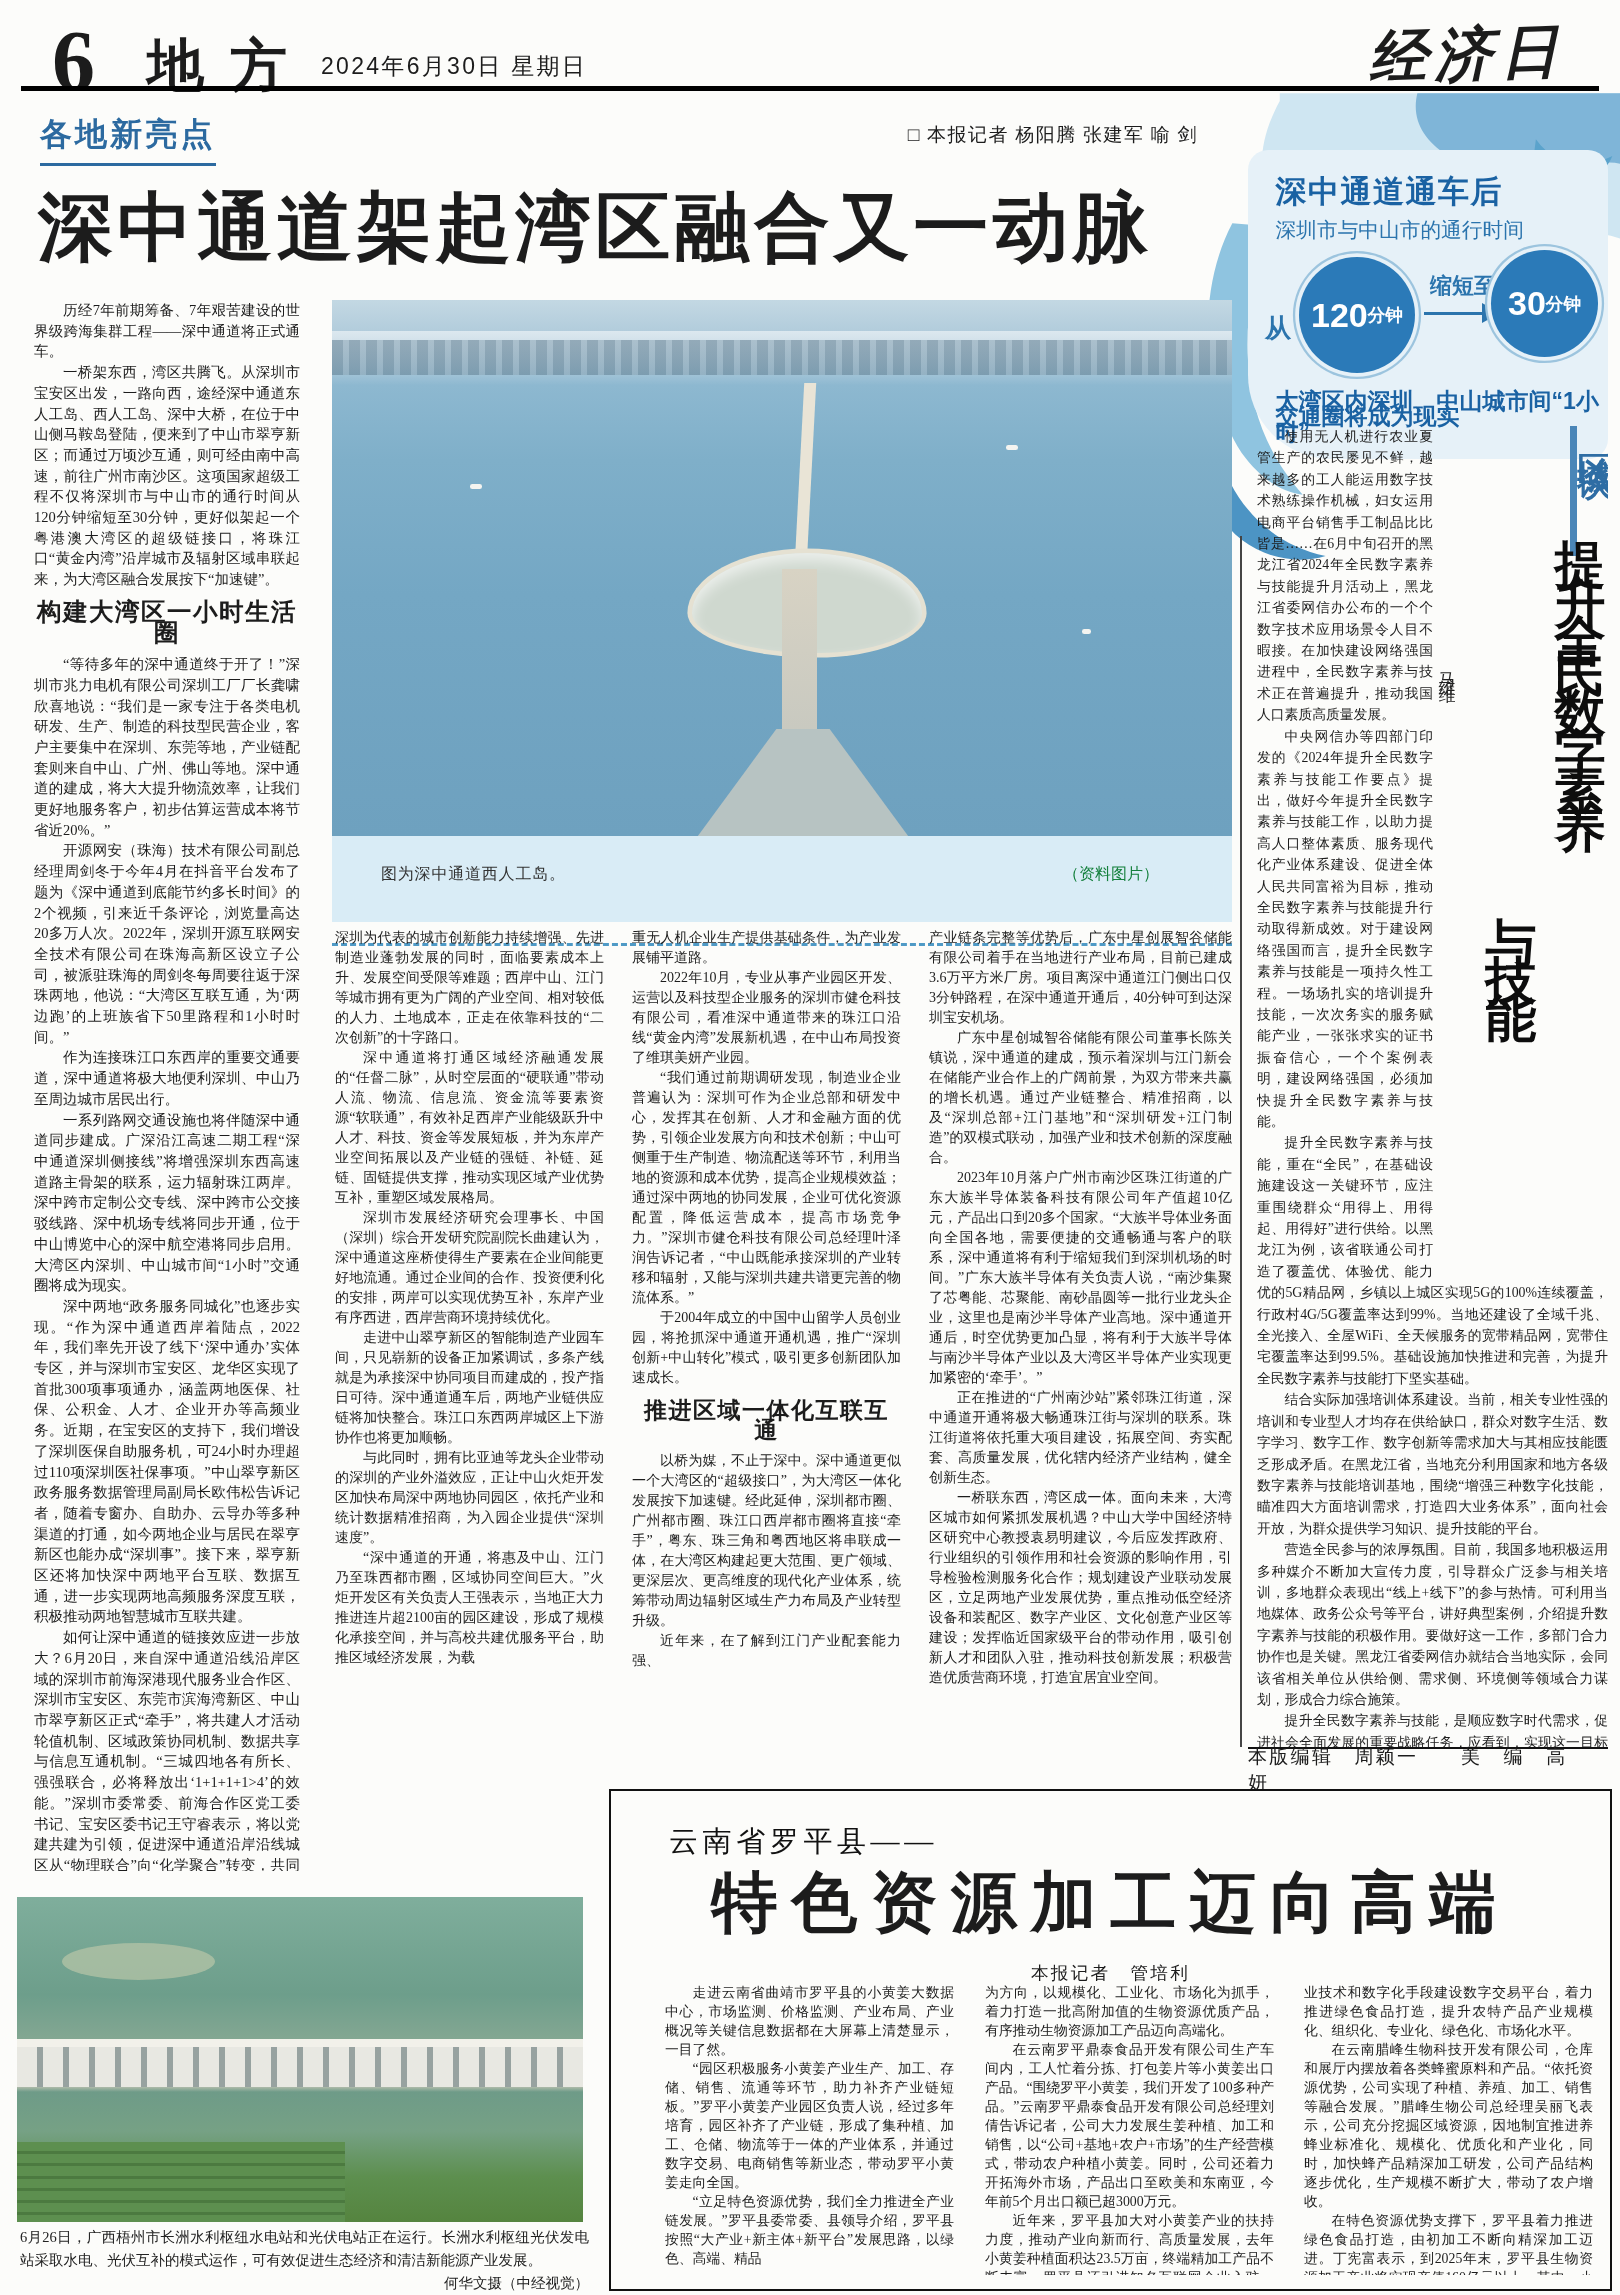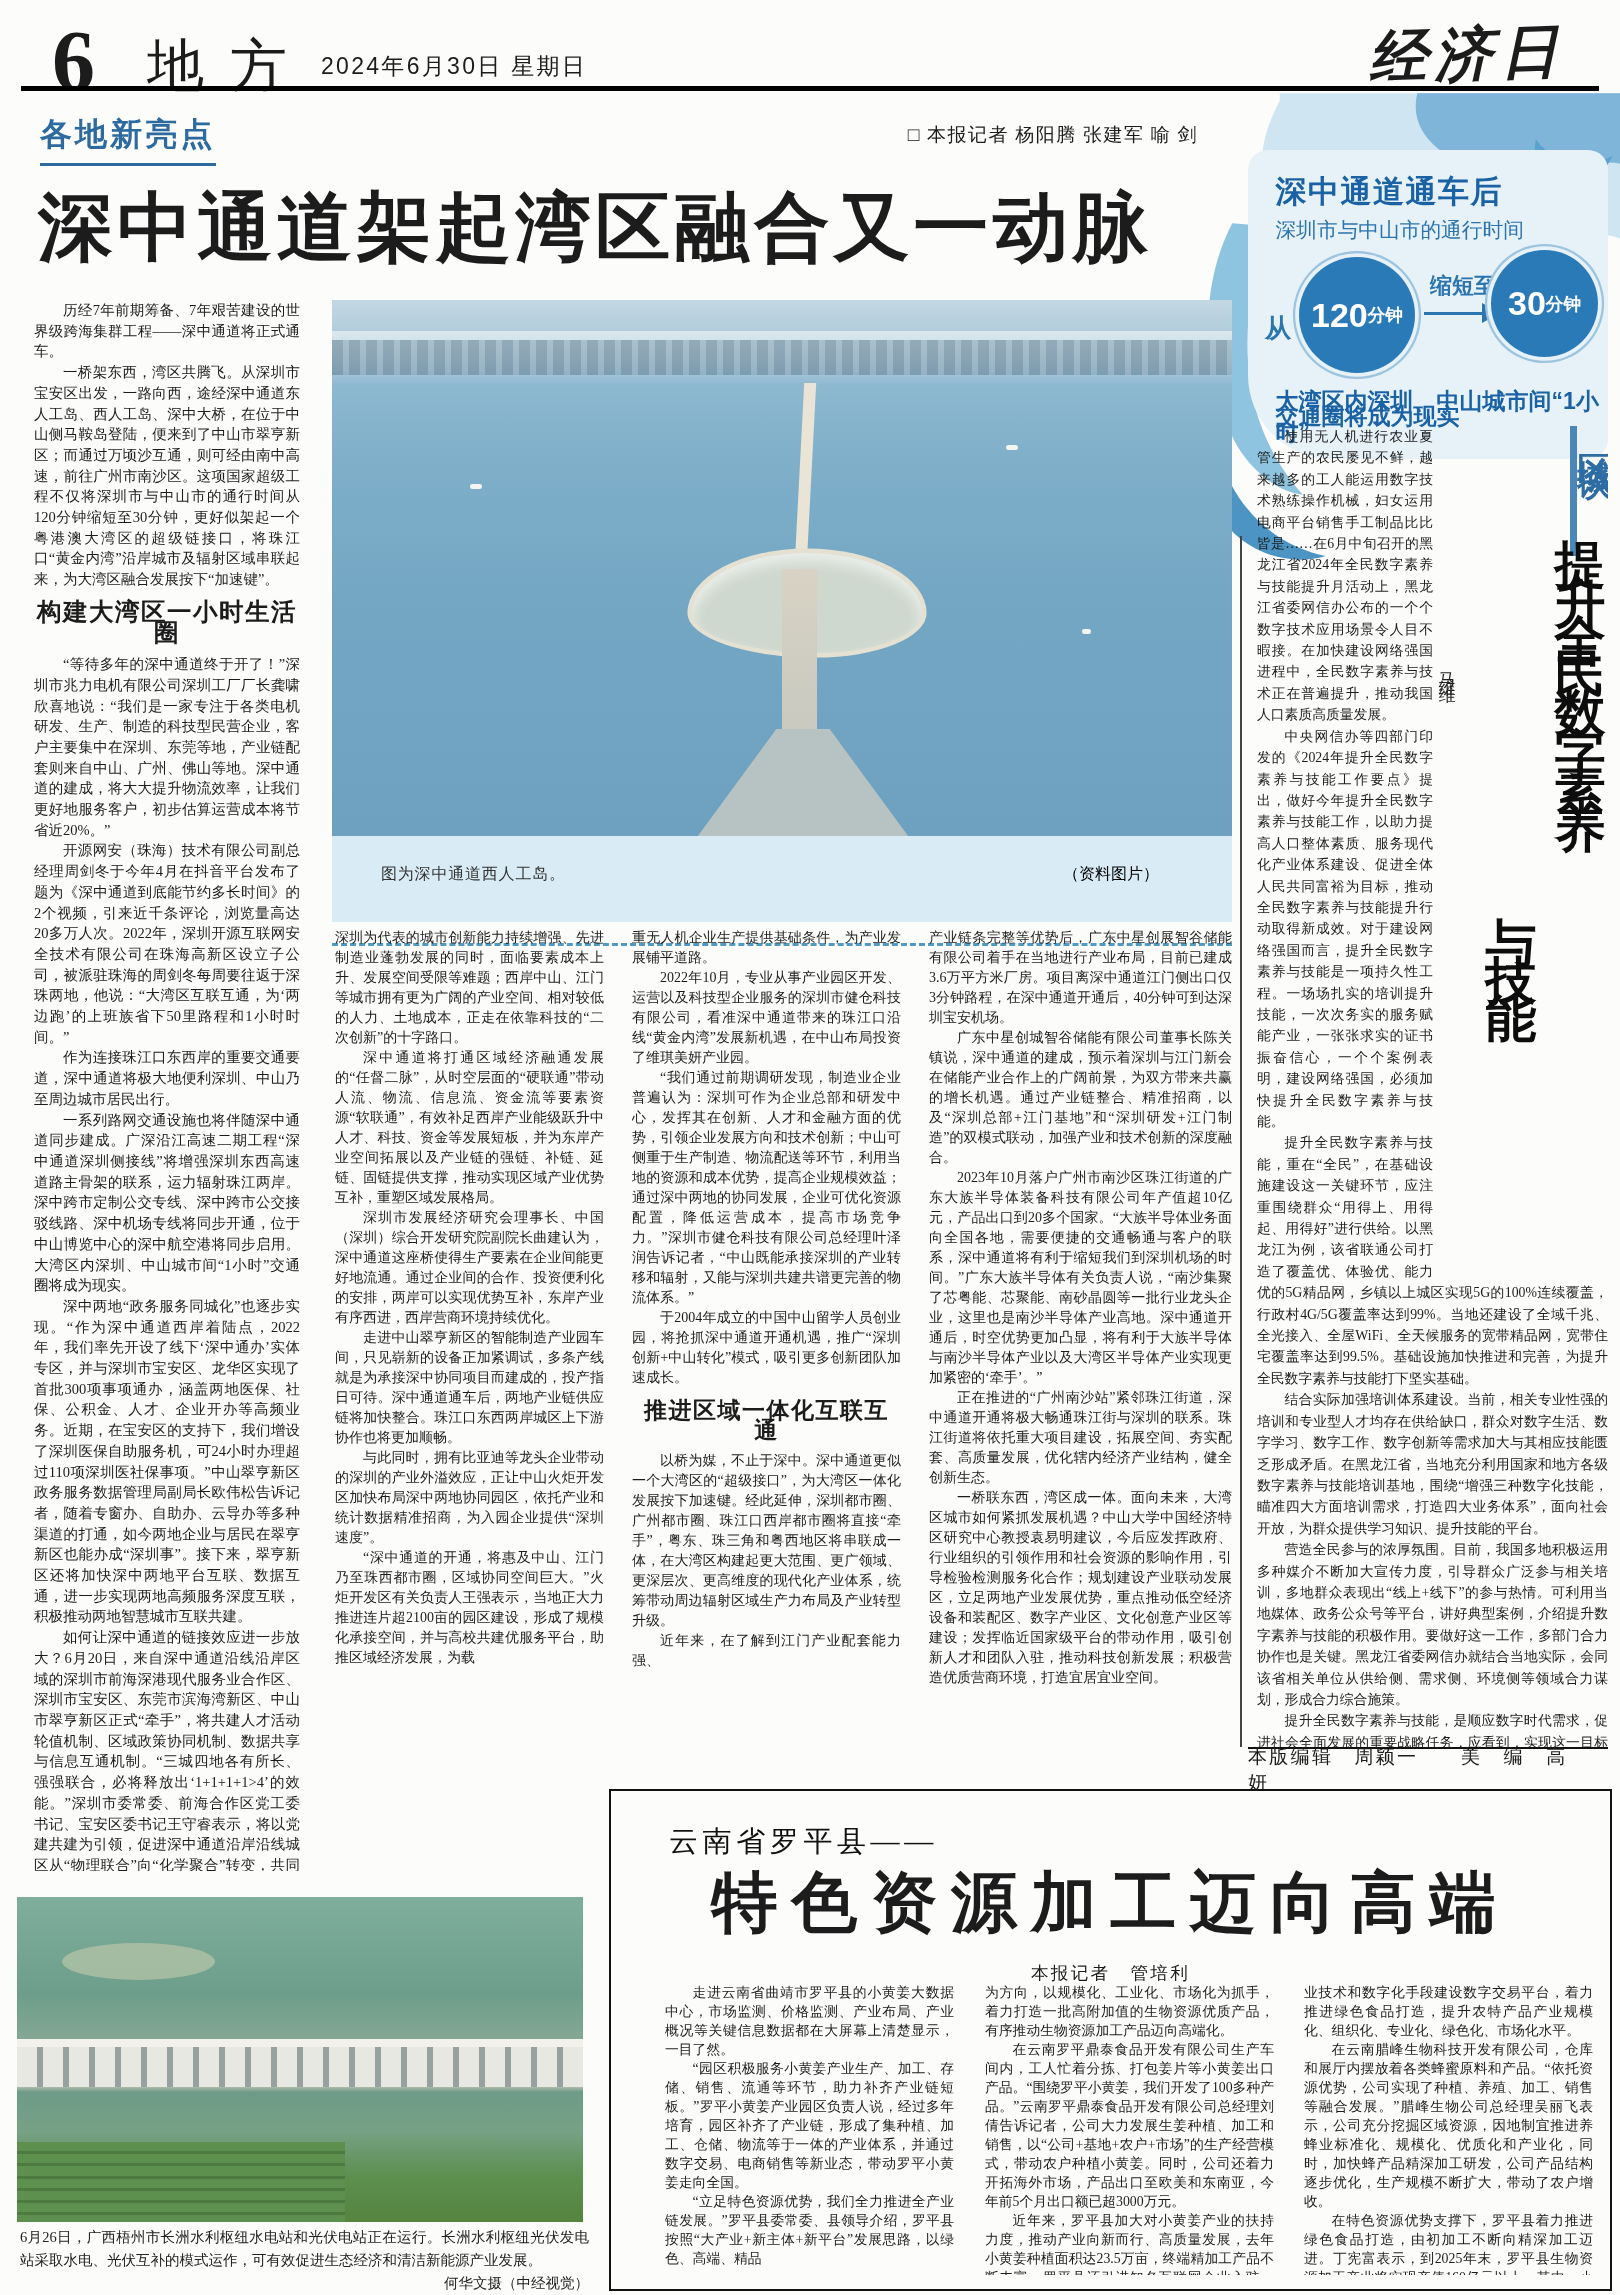--- a/index.html
+++ b/index.html
@@ -1,21 +1,21 @@
 <!DOCTYPE html>
 <html style="font-size:12.2px"><head>
 <meta charset="utf-8">
 <style>
   html,body{margin:0;padding:0;background:#e9e8e4;}
   #page{position:relative;width:1620px;height:2295px;background:#fcfcfa;margin:0 auto;
         font-family:"Liberation Serif","DejaVu Serif",serif;color:#1c1c1c;overflow:hidden;}
   .abs{position:absolute;}
   
   #page-number{left:52px;top:10.7px;font-size:86px;font-weight:900;font-family:"Liberation Serif",serif;}
-  #section-name{left:147px;top:27.6px;font-size:57px;font-weight:400;letter-spacing:26px;font-family:"Liberation Sans",sans-serif;}
+  #section-name{left:147px;top:27.6px;font-size:57px;font-weight:700;letter-spacing:26px;font-family:"Liberation Sans",sans-serif;}
   #page-date{left:321px;top:51px;font-size:23px;letter-spacing:2.3px;font-family:"Liberation Sans",sans-serif;}
   #masthead{left:1370px;top:15.3px;font-size:58px;font-weight:900;font-style:italic;letter-spacing:7.7px;transform:rotate(-2deg);}
   #header-rule{left:21.4px;top:86px;width:1578px;height:4.6px;background:#000;}
   
   #tag{left:40px;top:113px;font-size:32px;font-weight:900;color:#2c6aa0;border-bottom:3.1px solid #2c6aa0;
        padding-bottom:6.1px;font-family:"Liberation Sans",sans-serif;letter-spacing:3.1px;}
   #main-byline{left:781px;top:122px;width:417px;font-size:19px;text-align:right;letter-spacing:1.5px;}
   #main-headline{left:38px;top:178px;width:1171px;font-size:75px;font-weight:900;letter-spacing:4.6px;
        font-family:"Liberation Sans",sans-serif;white-space:nowrap;}
   
@@ -37,21 +37,21 @@
   #skyline2{position:absolute;left:0;top:31px;width:100%;height:54px;background:linear-gradient(180deg,rgba(255,255,255,.55),rgba(255,255,255,0));}
   #bridge-road{position:absolute;left:467px;top:83px;width:12.2px;height:199px;background:#e9e4d6;transform:skewX(-3deg);}
   #island{position:absolute;left:360px;top:253px;width:230px;height:100px;background:#cfd8cf;border-radius:50% 50% 46% 54%/60% 60% 40% 40%;
       box-shadow:0 0 0 4.6px #e5e1d2, inset 0 7.7px 13.8px rgba(255,255,255,.6);}
   #island-road{position:absolute;left:450px;top:269px;width:35px;height:321px;background:linear-gradient(180deg,#d8d3c4,#b9bfbc);}
   #fan{position:absolute;left:360px;top:429px;width:222px;height:115px;background:#b7c3c2;
       clip-path:polygon(38% 0,62% 0,100% 100%,0 100%);}
   .boat{position:absolute;width:12.2px;height:4.6px;background:#f4f4f0;border-radius:2.3px;}
   #photo-caption-strip{left:332px;top:836px;width:900px;height:86px;background:#d9ecf6;}
   #photo-caption{position:absolute;left:49px;top:27.6px;font-size:16px;letter-spacing:0.8px;color:#333;}
-  #photo-credit{position:absolute;right:73px;top:27.6px;font-size:16px;color:#000000;}
+  #photo-credit{position:absolute;right:73px;top:27.6px;font-size:16px;color:#15803d;}
   #dashed-divider{left:332px;top:943px;width:900px;height:0;border-top:3.1px dashed #4f9ac6;}
   
   #waves{left:1188px;top:93px;width:432px;height:490px;pointer-events:none;}
   #info-card{left:1248px;top:150px;width:360px;height:309px;background:#e6f1f8;
       border-radius:20px 20px 20px 84px;}
   #info-title{position:absolute;left:27.6px;top:21.4px;font-size:31px;font-weight:900;color:#1a62a3;
       font-family:"Liberation Sans",sans-serif;letter-spacing:1.5px;}
   #info-subtitle{position:absolute;left:27.6px;top:66px;font-size:20.7px;color:#2b74ad;font-family:"Liberation Sans",sans-serif;}
   #info-from{position:absolute;left:17px;top:161px;font-size:26px;font-weight:900;color:#2b74ad;font-family:"Liberation Sans",sans-serif;}
   .time-circle{position:absolute;width:116px;height:116px;border-radius:50%;background:#2b7ab8;color:#fff;

